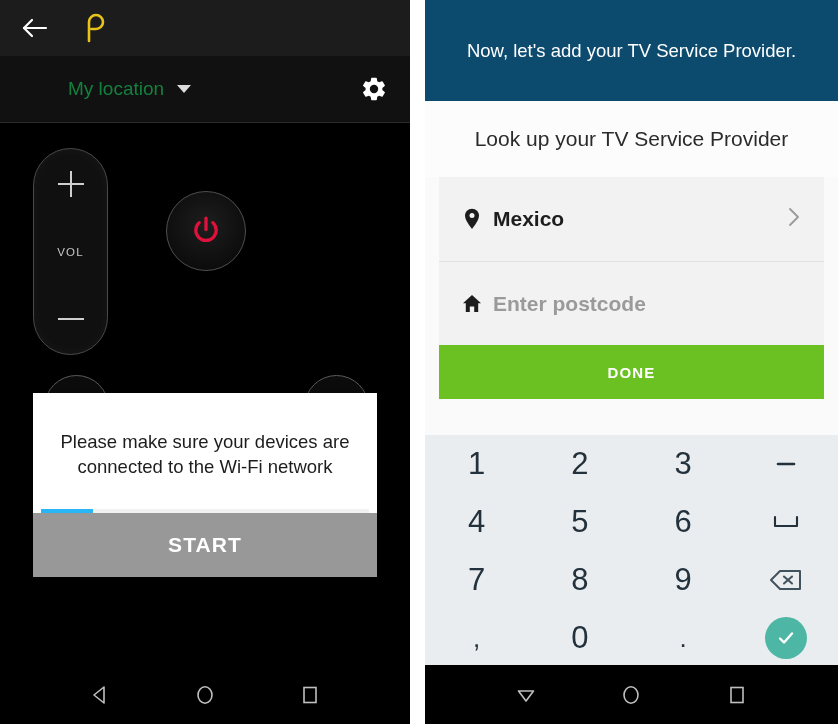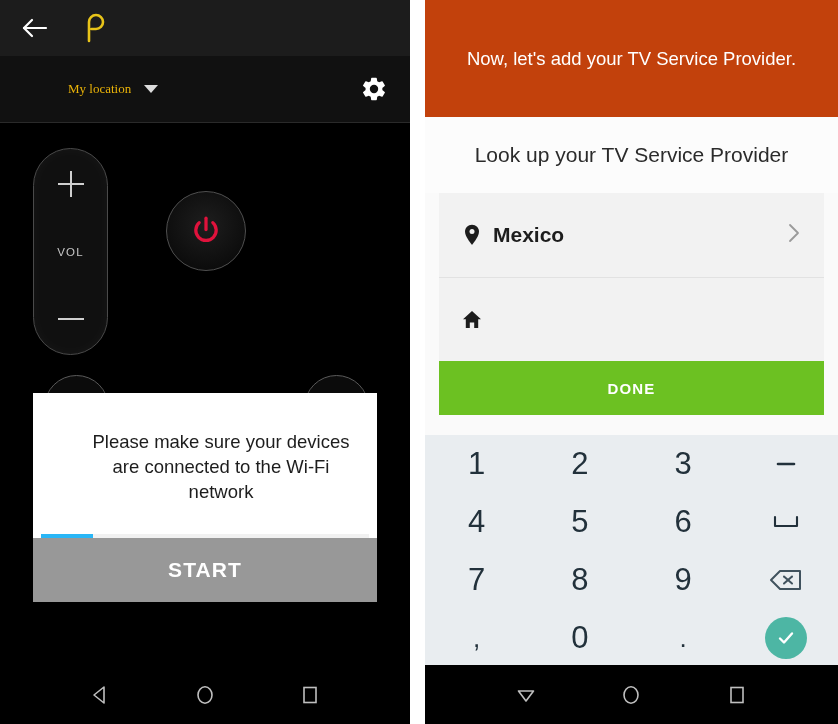--- a/index.html
+++ b/index.html
@@ -65,23 +65,22 @@
     align-items: center;
     border-bottom: 1px solid #2a2a2a;
   }
   .loc-select {
     display: flex;
     align-items: center;
     margin-left: 68px;
     cursor: pointer;
   }
   .loc-label {
-    color: #eab308;
-    font-size: 13px;
-    font-family: Liberation Serif, serif;
+    color: #15803d;
+    font-size: 19px;
   }
   .caret {
     margin-left: 13px;
     width: 0; height: 0;
     border-left: 7px solid transparent;
     border-right: 7px solid transparent;
     border-top: 8px solid #dcdcdc;
   }
   .gear {
     position: absolute;
@@ -192,21 +191,20 @@
     width: 344px;
     background: #ffffff;
     box-shadow: 0 2px 10px rgba(0,0,0,0.5);
   }
   .dialog-msg {
     padding: 36px 22px 30px;
     text-align: center;
     color: #1d1d1d;
     font-size: 18.5px;
     line-height: 25px;
-    margin-left: 32px;
   }
   .dialog-progress {
     position: relative;
     height: 4px;
     background: #f1f1f1;
     margin: 0 8px 0 8px;
   }
   .dialog-progress .fill {
     position: absolute;
     left: 0; top: 0; bottom: 0;
@@ -256,22 +254,22 @@
   
   .phone-right {
     position: absolute;
     left: 425px; top: 0;
     width: 413px;
     height: 724px;
     background: #fafafa;
     overflow: hidden;
   }
   .hdr-black {
-    height: 117px;
-    background: #c2410c;
+    height: 101px;
+    background: #0c4a6e;
     display: flex;
     align-items: center;
     justify-content: center;
     padding: 0 14px;
     box-sizing: border-box;
   }
   .hdr-black span {
     color: #ffffff;
     font-size: 18.5px;
     text-align: center;
@@ -478,20 +476,21 @@
           </svg>
         </span>
       </div>
 
       <div class="form-row">
         <span class="row-icon">
           <svg width="20" height="19" viewBox="0 0 20 19" aria-hidden="true">
             <path d="M10 1 L19 9.2 L16.2 9.2 L16.2 18 L12.2 18 L12.2 12.4 L7.8 12.4 L7.8 18 L3.8 18 L3.8 9.2 L1 9.2 Z" fill="#1d1d1d"></path>
           </svg>
         </span>
+        <span class="row-text placeholder">Enter postcode</span>
       </div>
 
       <div class="done-btn">DONE</div>
     </div>
 
     <div class="keypad" id="keypad">
         <div class="key">1</div>
         <div class="key">2</div>
         <div class="key">3</div>
         <div class="key small">

